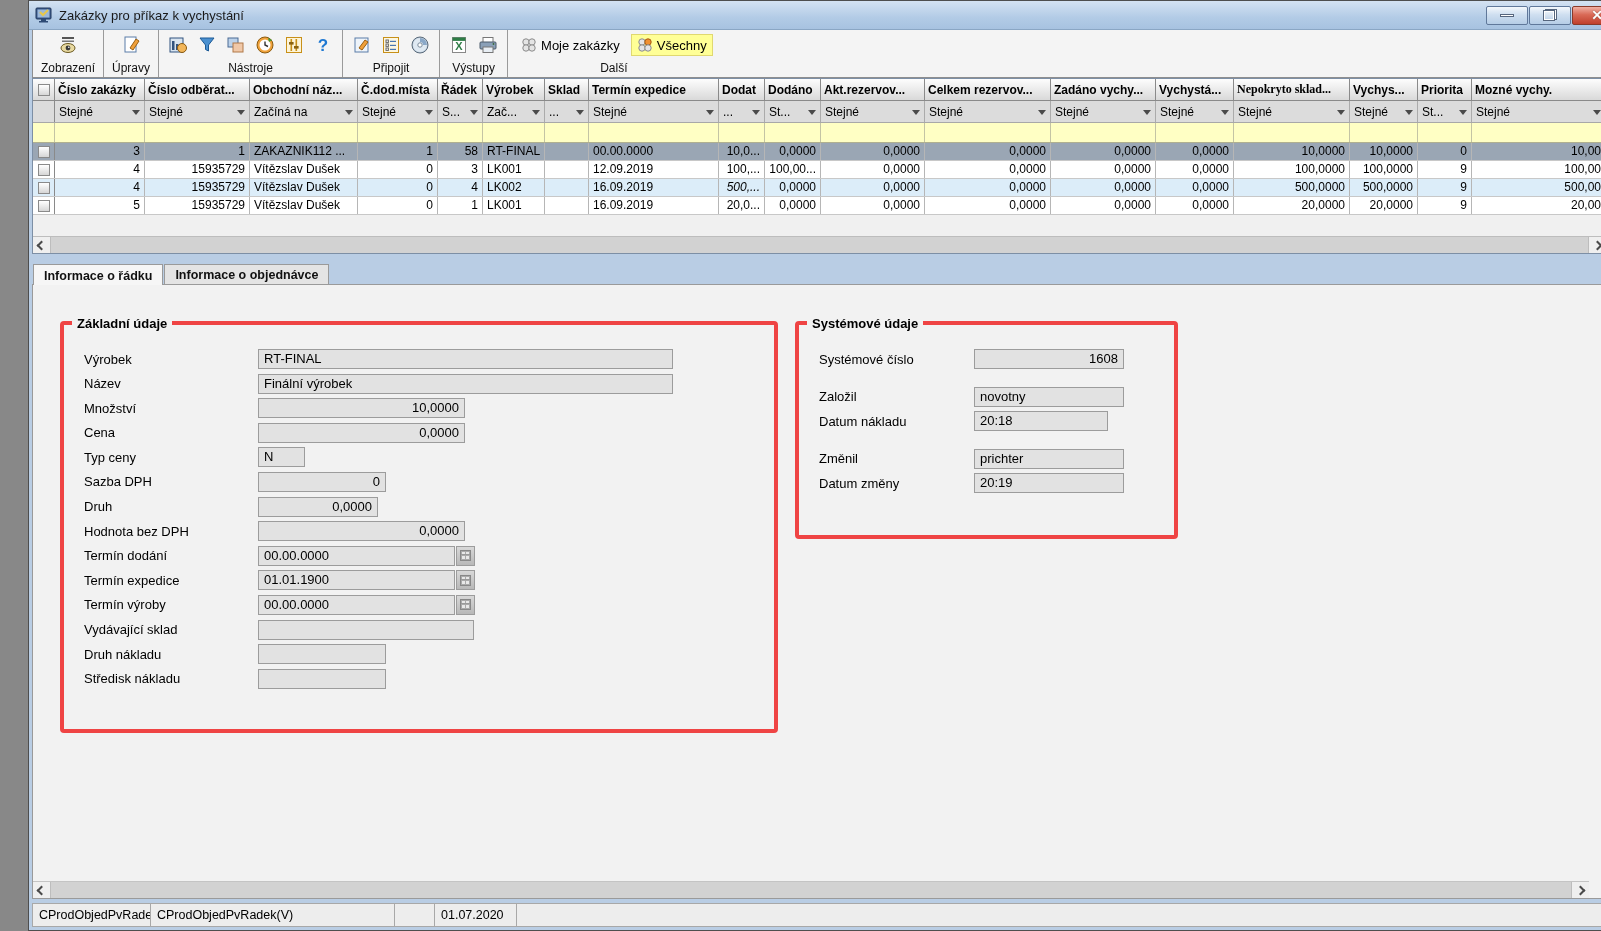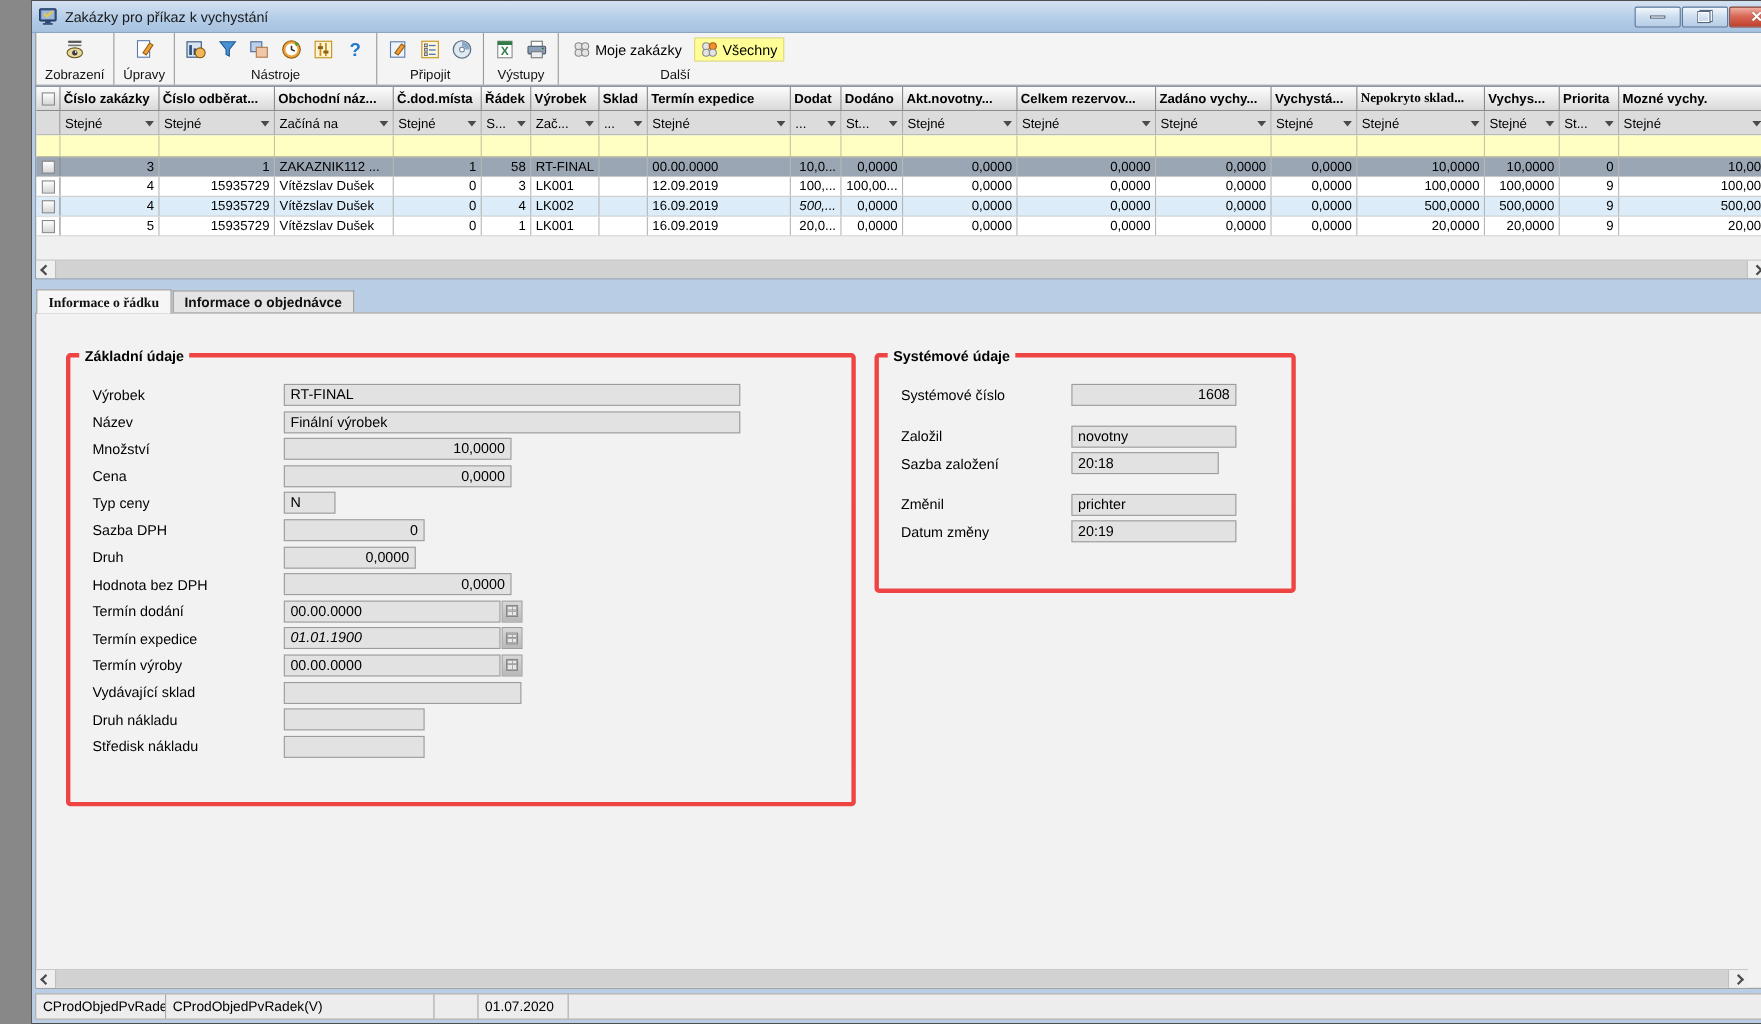--- a/index.html
+++ b/index.html
@@ -72,21 +72,21 @@
   .chevu { transform:rotate(-135deg) translate(-1px,-1px); }
   .chevd { transform:rotate(45deg) translate(-1px,-1px); }
   .chevl { transform:rotate(135deg); }
   .chevr { transform:rotate(-45deg); }
 
   
   .lower { flex:1 1 auto; margin-top:7px; display:flex; flex-direction:column; min-height:0; }
   .tabs { flex:0 0 23px; display:flex; align-items:flex-end; padding-left:1px; }
   .tab { padding:3px 10px 2px 10px; font-weight:bold; font-size:12.5px; background:#e4e4e4;
          border:1px solid #9a9a9a; border-bottom:none; margin-right:1px; color:#111; }
-  .tab.active { background:#f6f6f6; position:relative; top:1px; padding-top:4px; z-index:2;font-family:Liberation Serif, serif; }
+  .tab.active { background:#f6f6f6; position:relative; top:1px; padding-top:4px; z-index:2; }
   .tabpanel { flex:1 1 auto; background:#f2f2f2; border:1px solid #9a9a9a; position:relative; display:flex; min-height:0; }
   .content { flex:1 1 auto; position:relative; overflow:hidden; }
   .panel-vscroll { flex:0 0 17px; background:#e8e8e8; border-left:1px solid #c0c0c0; display:flex; flex-direction:column; justify-content:space-between; }
   .panel-hscroll { position:absolute; left:0; right:17px; bottom:0; height:17px; display:flex; background:#efefef; border-top:1px solid #c4c4c4; }
 
   
   .groupbox { position:absolute; border:4px solid #ef4444; border-radius:4px; }
   .gb-basic { left:27px; top:36px; width:718px; height:412px; }
   .gb-system { left:762px; top:36px; width:383px; height:218px; }
   .gtitle { position:absolute; top:-9px; left:8px; background:#f2f2f2; padding:0 5px; font-weight:bold; font-size:13px; }
@@ -305,21 +305,21 @@
         <div class="th" style="width: 90px;">Číslo zakázky</div>
             <div class="th" style="width: 105px;">Číslo odběrat...</div>
             <div class="th" style="width: 108px;">Obchodní náz...</div>
             <div class="th" style="width: 80px;">Č.dod.místa</div>
             <div class="th" style="width: 45px;">Řádek</div>
             <div class="th" style="width: 62px;">Výrobek</div>
             <div class="th" style="width: 44px;">Sklad</div>
             <div class="th" style="width: 130px;">Termín expedice</div>
             <div class="th" style="width: 46px;">Dodat</div>
             <div class="th" style="width: 56px;">Dodáno</div>
-            <div class="th" style="width: 104px;">Akt.novotny...</div>
+            <div class="th" style="width: 104px;">Akt.rezervov...</div>
             <div class="th" style="width: 126px;">Celkem rezervov...</div>
             <div class="th" style="width: 105px;">Zadáno vychy...</div>
             <div class="th" style="width: 78px;">Vychystá...</div>
             <div class="th" style="width: 116px; font-family: Liberation Serif, serif;">Nepokryto sklad...</div>
             <div class="th" style="width: 68px;">Vychys...</div>
             <div class="th" style="width: 54px;">Priorita</div>
             <div class="th" style="width: 93px; flex: 1 0 93px;">Mozné vychy.</div>
           </div>
         <div class="frow">
           <div class="cbcol" style="background:#dcdcdc;"></div>
@@ -576,21 +576,21 @@
                 </div>
                 <div class="formrow">
                   <span class="flab">Termín dodání</span>
                   <div class="finput" style="width: 197px;">00.00.0000</div>
                   <div class="calbtn">
                     <span class="calgrid"></span>
                   </div>
                 </div>
                 <div class="formrow">
                   <span class="flab">Termín expedice</span>
-                  <div class="finput" style="width: 197px; font-style: italic;">01.01.1900</div>
+                  <div class="finput" style="width: 197px;">01.01.1900</div>
                   <div class="calbtn">
                     <span class="calgrid"></span>
                   </div>
                 </div>
                 <div class="formrow">
                   <span class="flab">Termín výroby</span>
                   <div class="finput" style="width: 197px;">00.00.0000</div>
                   <div class="calbtn">
                     <span class="calgrid"></span>
                   </div>
@@ -615,21 +615,21 @@
                 <div class="formrow">
                   <span class="flab">Systémové číslo</span>
                   <div class="finput r" style="width: 150px;">1608</div>
                 </div>
                 <div style="height: 13px;"></div>
                 <div class="formrow">
                   <span class="flab">Založil</span>
                   <div class="finput" style="width: 150px;">novotny</div>
                 </div>
                 <div class="formrow">
-                  <span class="flab">Sazba založení</span>
+                  <span class="flab">Datum nákladu</span>
                   <div class="finput" style="width: 134px;">20:18</div>
                 </div>
                 <div style="height: 13px;"></div>
                 <div class="formrow">
                   <span class="flab">Změnil</span>
                   <div class="finput" style="width: 150px;">prichter</div>
                 </div>
                 <div class="formrow">
                   <span class="flab">Datum změny</span>
                   <div class="finput" style="width: 150px;">20:19</div>

